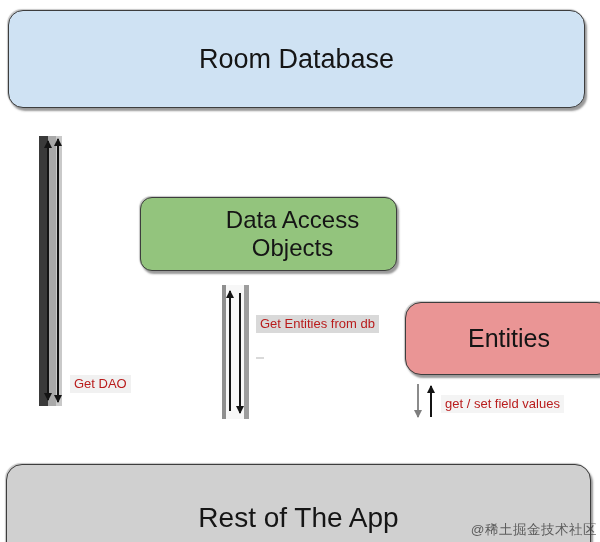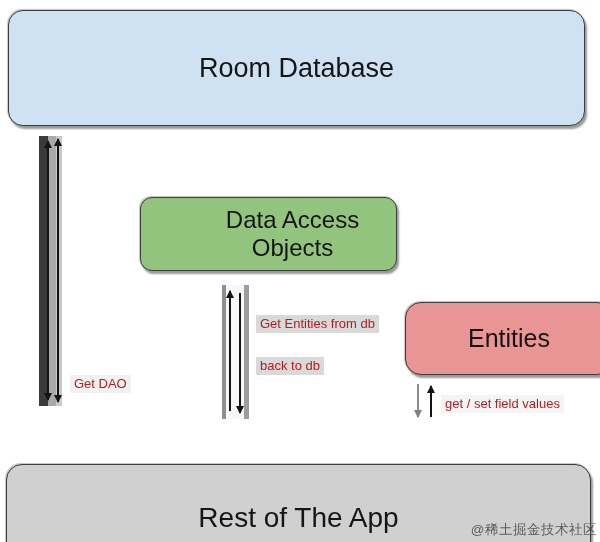--- a/index.html
+++ b/index.html
@@ -7,21 +7,21 @@
     position:relative;width:600px;height:542px;background:#ffffff;overflow:hidden;
     font-family:"Liberation Sans","DejaVu Sans",sans-serif;color:#111;
   }
   .box{
     position:absolute;display:flex;align-items:center;justify-content:center;
     border:1.6px solid #3d3d3d;box-sizing:border-box;
     box-shadow:2px 3px 2px rgba(70,70,70,0.55), -1px -1px 1px rgba(90,90,90,0.35);
     text-align:center;
   }
   .box .box-label{color:#151515;}
-  #box-room{left:8px;top:10px;width:577px;height:116px;border-radius:15px;font-size:27px;}
+  #box-room{left:8px;top:10px;width:577px;height:98px;border-radius:15px;font-size:27px;}
   #box-dao{left:140px;top:197px;width:257px;height:74px;border-radius:12px;font-size:24px;padding-left:48px;}
   #box-entities{left:405px;top:302px;width:208px;height:73px;border-radius:16px;font-size:25px;}
   #box-rest{left:6px;top:424px;width:585px;height:108px;border-radius:16px;font-size:28px;margin-top:40px;}
 
   
   .ribbon{position:absolute;box-sizing:border-box;}
   #ribbon-get-dao{
     left:39px;top:136px;width:23px;height:270px;
     background:linear-gradient(90deg,#3a3a3a 0%,#3a3a3a 38%,#a9a9a9 38%,#a9a9a9 74%,#c9c9c9 74%,#c9c9c9 100%);
   }
@@ -101,20 +101,19 @@
   </span>
   <span class="arrow-line" id="entity-arrow-up">
     <span class="head up"></span>
   </span>
 
   <div class="edge-label" id="label-get-dao">Get DAO</div>
 
   <div class="edge-label" id="label-get-entities">Get Entities from db</div>
 
   <div class="edge-label" id="label-persist">
-    <span>back to db</span>
   </div>
 
   <div class="edge-label" id="label-get-set">get / set field values</div>
 
   <div id="watermark">@稀土掘金技术社区</div>
 
 </div>
 
 </body></html>

